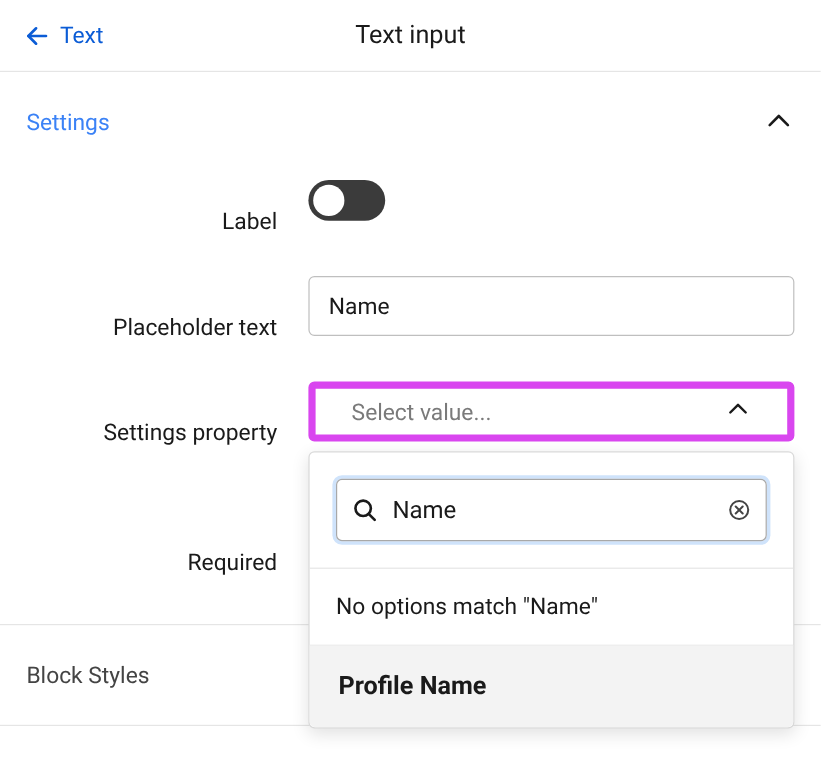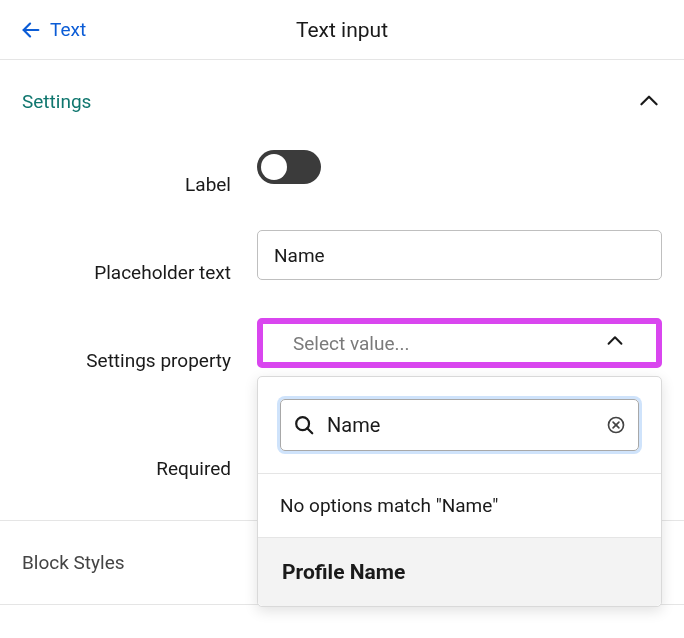--- a/index.html
+++ b/index.html
@@ -35,21 +35,21 @@
       color: #1a1a1a;
     }
     .section-header {
       display: flex;
       align-items: center;
       justify-content: space-between;
       padding: 28px 22px 24px 22px;
     }
     .section-title {
       font-size: 19px;
-      color: #0f766e;
+      color: #3b82f6;
     }
     .chevron svg { display: block; }
     .form {
       padding: 0 22px;
     }
     .row {
       display: flex;
       align-items: center;
       margin-bottom: 30px;
     }

